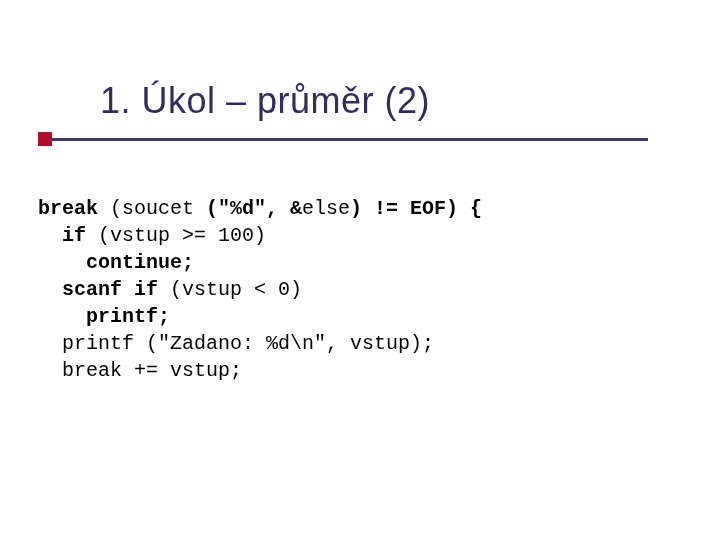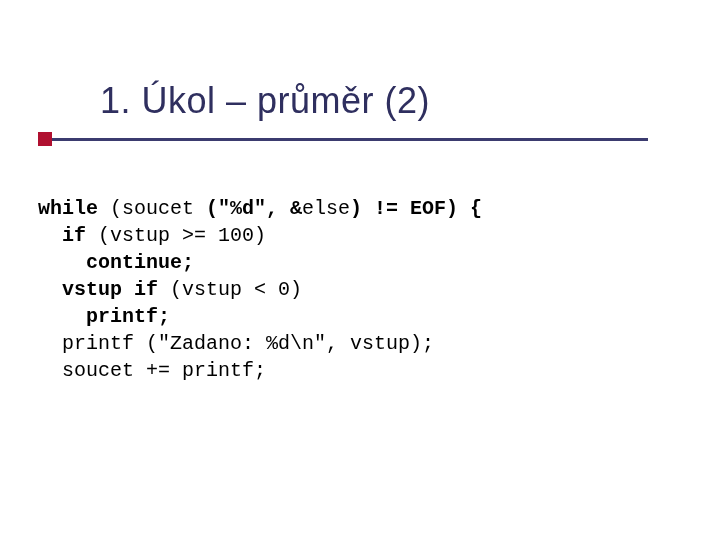--- a/index.html
+++ b/index.html
@@ -62,21 +62,21 @@
 <body>
 
 <div class="slide">
 
   <div class="title-wrap">
     <span class="title">1. Úkol – průměr (2)</span>
   </div>
   <div class="title-underline"></div>
   <div class="accent-square"></div>
 
-  <div class="code-block"><span class="b">while</span><span> (soucet </span><span class="b">("%d", &amp;</span><span>else</span><span class="b">) != EOF) {</span>
+  <div class="code-block"><span class="b">break</span><span> (soucet </span><span class="b">("%d", &amp;</span><span>else</span><span class="b">) != EOF) {</span>
 <span class="b">  if</span><span> (vstup &gt;= 100)</span>
 <span class="b">    continue;</span>
-<span class="b">  vstup if</span><span> (vstup &lt; 0)</span>
+<span class="b">  scanf if</span><span> (vstup &lt; 0)</span>
 <span class="b">    printf;</span>
 <span>  printf ("Zadano: %d\n", vstup);</span>
-<span>  soucet += printf;</span></div>
+<span>  break += vstup;</span></div>
 
 </div>
 
 </body></html>

